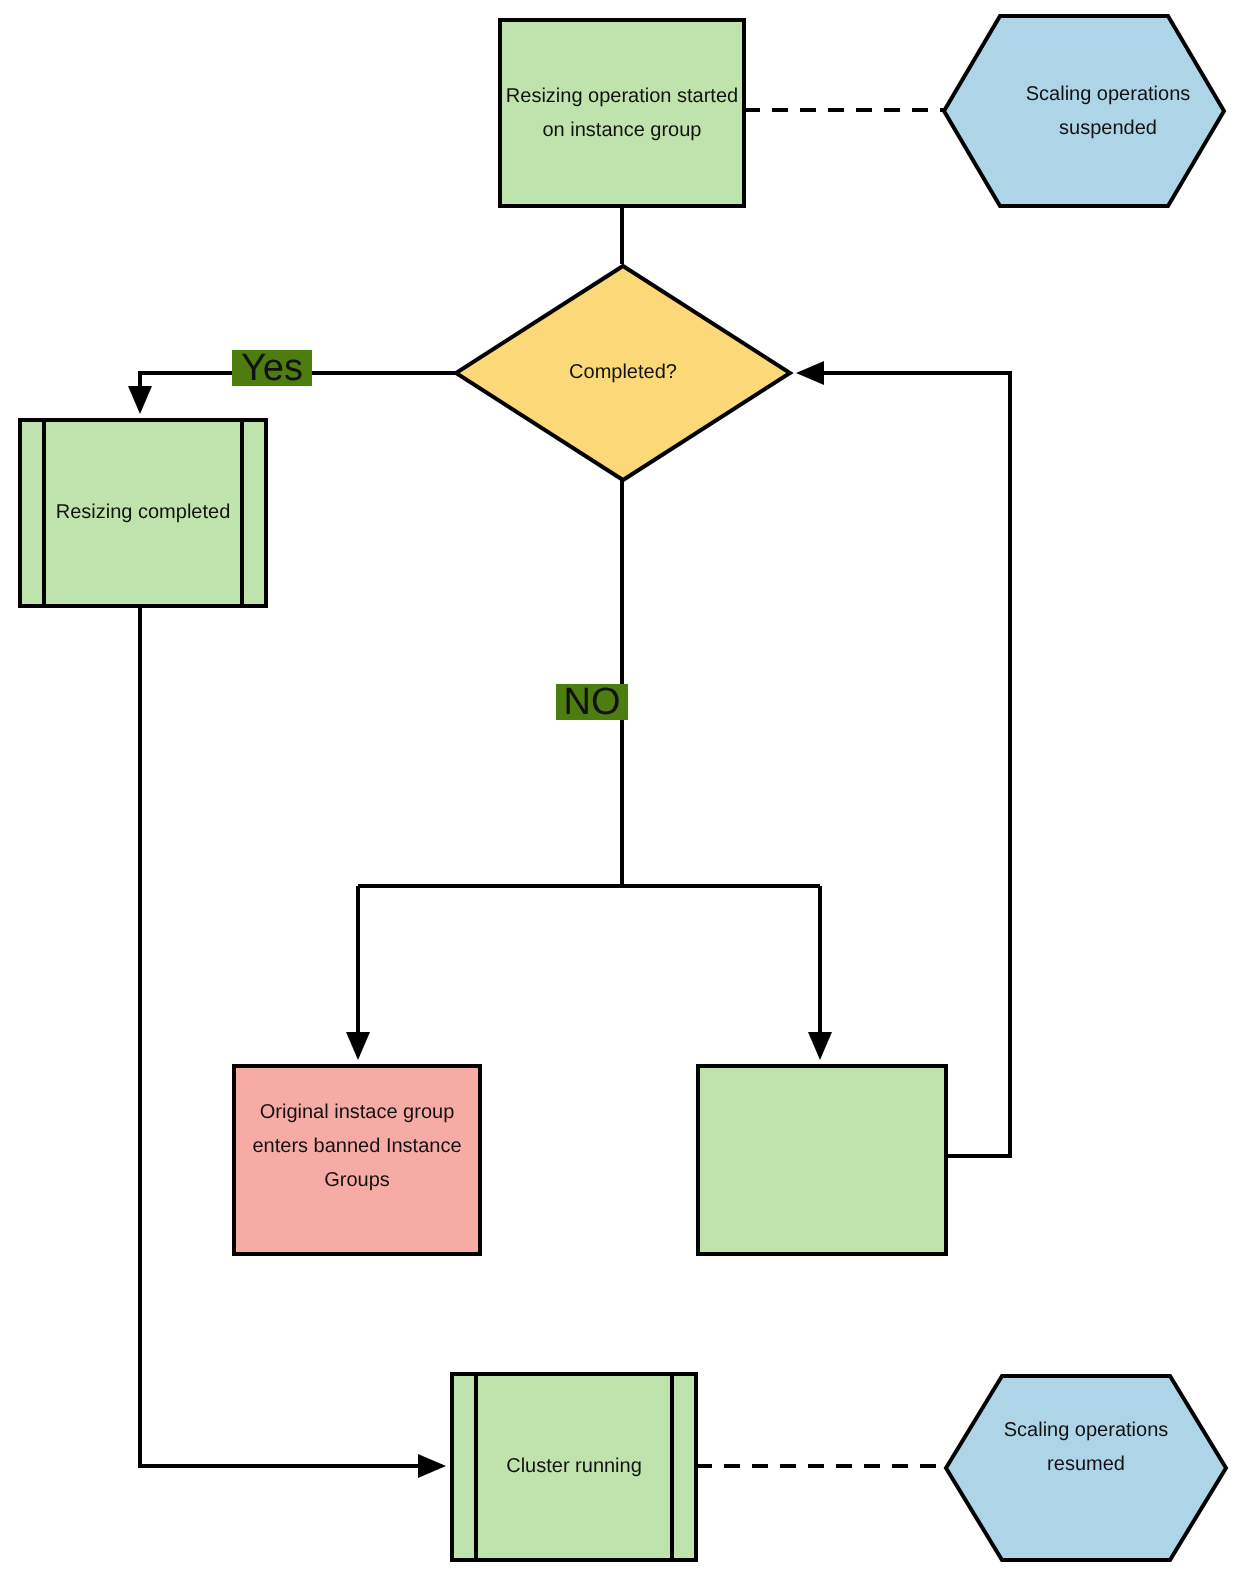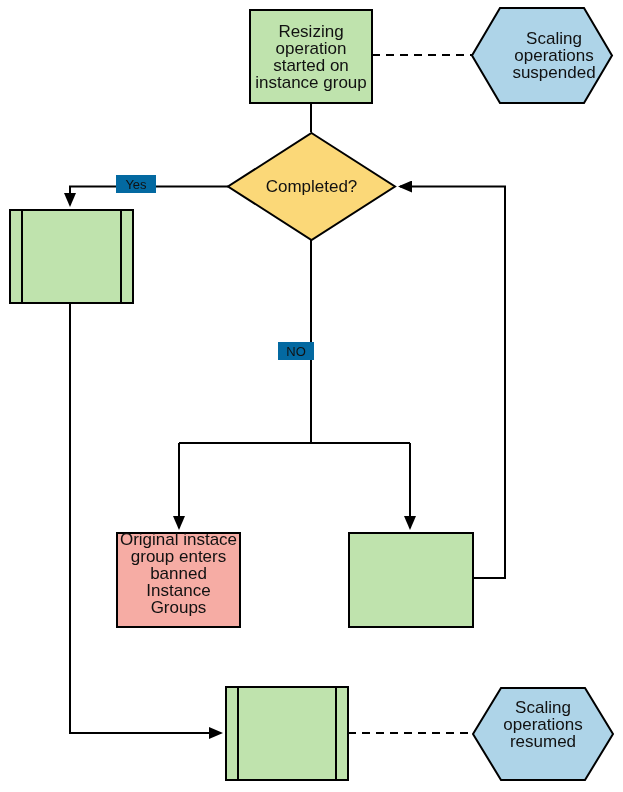--- a/index.html
+++ b/index.html
@@ -35,35 +35,35 @@
   .bar {
     stroke: #000000;
     stroke-width: 2;
   }
   .node-label {
     position: absolute;
     display: flex;
     align-items: center;
     justify-content: center;
     text-align: center;
-    font-size: 17px;
+    font-size: 10px;
     line-height: 17px;
     color: #111111;
     pointer-events: none;
   }
   .edge-label {
     position: absolute;
     display: flex;
     align-items: center;
     justify-content: center;
     text-align: center;
-    font-size: 13px;
+    font-size: 19px;
     line-height: 17px;
     color: #111111;
-    background: #0369a1;
+    background: #4d7c0f;
     pointer-events: none;
   }
 </style>
 </head>
 <body>
 
 <div class="canvas">
 
   <svg width="623" height="792" viewBox="0 0 623 792">
     <defs>
@@ -111,24 +111,26 @@
       <polygon class="shape" points="473,734 501,688 585,688 613,734 585,780 501,780" fill="#aed4e8"></polygon>
     </g>
   </svg>
 
   <div class="node-label" style="left:252px; top:12px; width:118px; height:89px;">Resizing operation started on instance group</div>
 
   <div class="node-label" style="left:482px; top:10px; width:120px; height:91px;margin-left:12px;">Scaling operations suspended</div>
 
   <div class="node-label" style="left:248px; top:135px; width:127px; height:103px;">Completed?</div>
 
+  <div class="node-label" style="left:24px; top:212px; width:95px; height:89px;">Resizing completed</div>
 
   <div class="node-label" style="left:119px; top:535px; width:119px; height:76px;">Original instace group enters banned Instance Groups</div>
 
 
+  <div class="node-label" style="left:240px; top:689px; width:94px; height:89px;">Cluster running</div>
 
   <div class="node-label" style="left:483px; top:690px; width:120px; height:68px;">Scaling operations resumed</div>
 
   <div class="edge-label" style="left:116px; top:175px; width:40px; height:18px;">Yes</div>
 
   <div class="edge-label" style="left:278px; top:342px; width:36px; height:18px;">NO</div>
 
 </div>
 
 </body></html>

